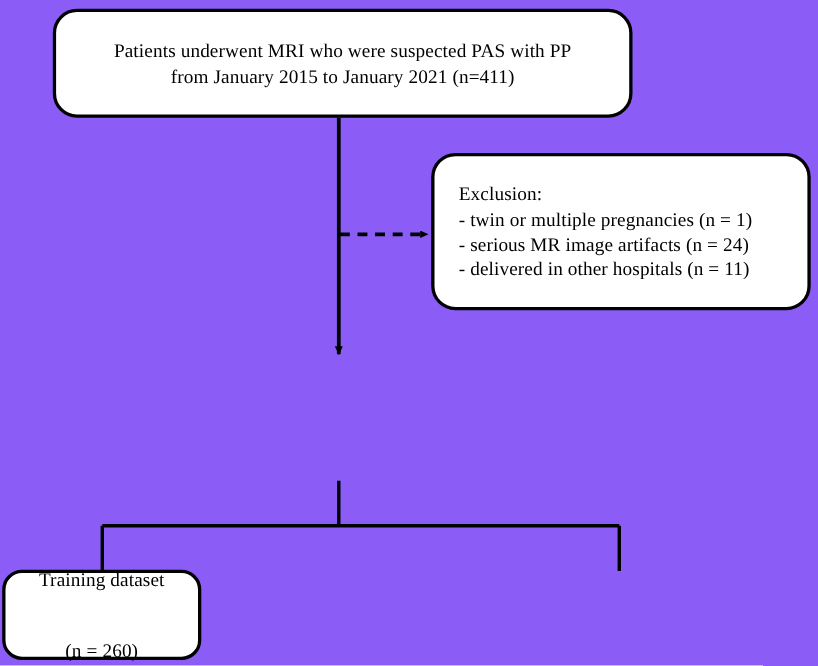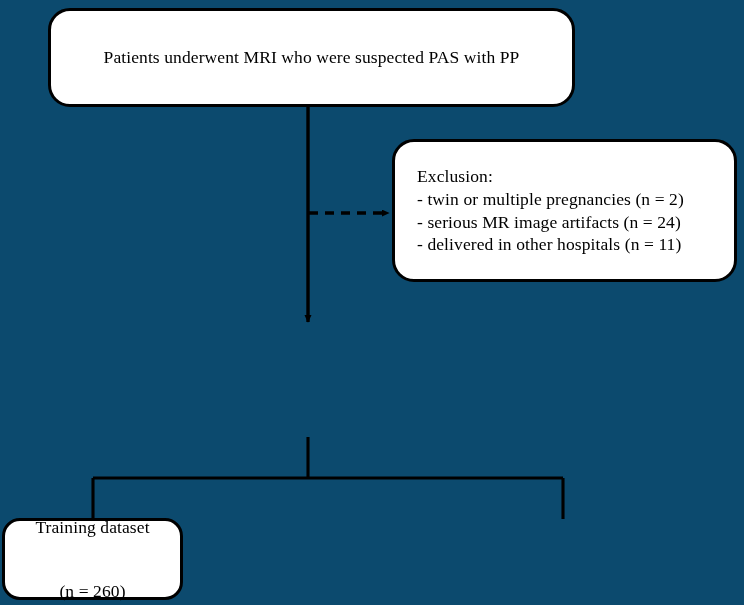--- a/index.html
+++ b/index.html
@@ -9,21 +9,21 @@
   }
   body {
     font-family: "Liberation Serif", "DejaVu Serif", serif;
     color: #000000;
   }
   #flow-root {
     position: relative;
     width: 744px;
     height: 605px;
     overflow: hidden;
-    background: #0c4a6e;
+    background: #8b5cf6;
   }
   #connector-layer {
     position: absolute;
     left: 0;
     top: 0;
     width: 744px;
     height: 605px;
     pointer-events: none;
   }
   .node {
@@ -100,25 +100,26 @@
 
     <line x1="308" y1="107" x2="308" y2="322" stroke="#000000" stroke-width="3.4" marker-end="url(#arrow-solid)"></line>
 
     <line x1="309" y1="213" x2="389" y2="213" stroke="#000000" stroke-width="3.4" stroke-dasharray="9 7" marker-end="url(#arrow-dashed)"></line>
 
     <path d="M308,437 L308,478 M93,478 L563,478 M93,478 L93,519 M563,478 L563,519" stroke="#000000" stroke-width="3.1" fill="none" stroke-linecap="butt"></path>
   </svg>
 
   <div class="node centered" id="node-source">
     <div class="line">Patients underwent MRI who were suspected PAS with PP</div>
+    <div class="line">from January 2015 to January 2021 (n=411)</div>
   </div>
 
   <div class="node leftalign" id="node-exclusion">
     <div class="line">Exclusion:</div>
-    <div class="line">- twin or multiple pregnancies (n = 2)</div>
+    <div class="line">- twin or multiple pregnancies (n = 1)</div>
     <div class="line">- serious MR image artifacts (n = 24)</div>
     <div class="line">- delivered in other hospitals (n = 11)</div>
   </div>
 
 
   <div class="node centered" id="node-training">
     <div class="line">Training dataset</div>
     <div class="line">(n = 260)</div>
   </div>
 

